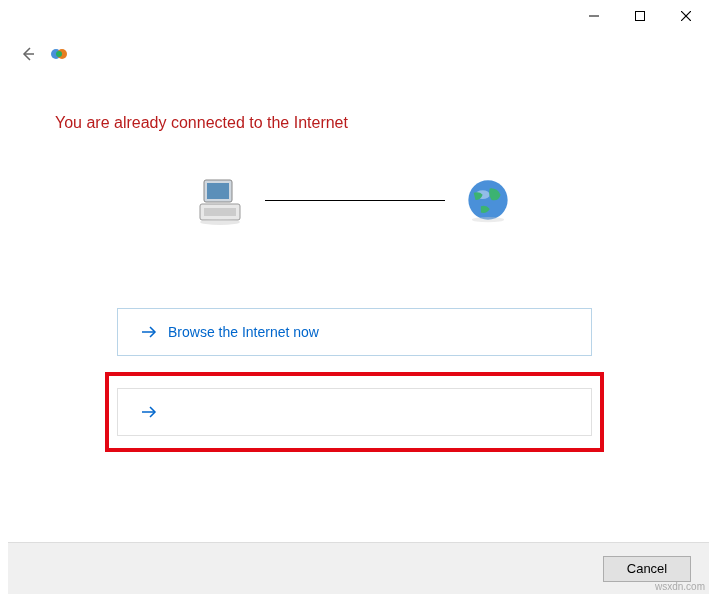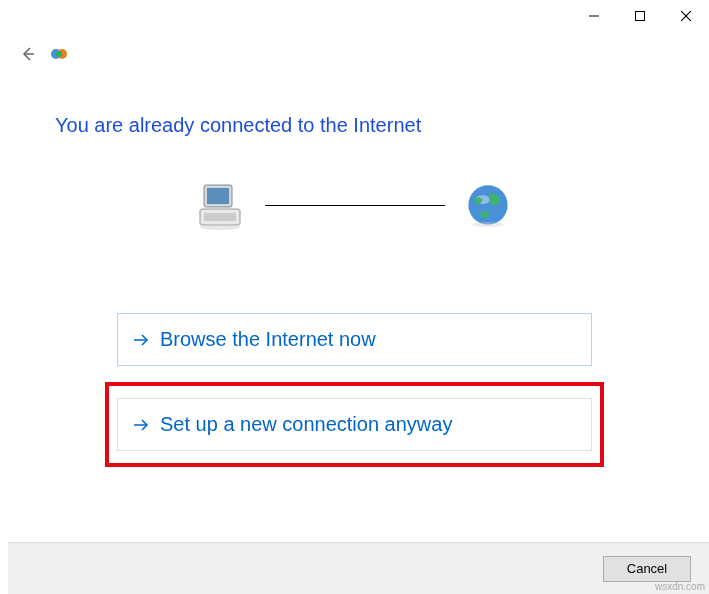--- a/index.html
+++ b/index.html
@@ -46,22 +46,22 @@
       height: 18px;
       display: flex;
       align-items: center;
       justify-content: center;
     }
     .header-title {
       font-size: 13px;
       color: #000;
     }
     .main-title {
-      color: #1d4ed8;
-      font-size: 20px;
+      color: #b91c1c;
+      font-size: 16px;
       font-weight: 400;
       padding: 50px 0 0 55px;
     }
     .illustration {
       display: flex;
       align-items: center;
       justify-content: center;
       gap: 0;
       margin-top: 40px;
     }
@@ -82,26 +82,26 @@
       margin: 80px 0 0 0;
       display: flex;
       flex-direction: column;
       align-items: center;
       gap: 16px;
     }
     .option-btn {
       width: 475px;
       border: 1px solid #b8d4e8;
       background: #fff;
-      padding: 14px 14px;
+      padding: 14px 22px;
       display: flex;
       align-items: center;
       gap: 10px;
       color: #0066cc;
-      font-size: 20px;
+      font-size: 14px;
       cursor: pointer;
     }
     .option-btn .arrow {
       width: 18px;
       height: 18px;
       display: flex;
       align-items: center;
       justify-content: center;
       color: #0066cc;
     }
@@ -218,21 +218,20 @@
   </div>
 
   <div class="highlight-wrapper">
     <div class="option-btn" style="border-color:#e0e0e0;">
       <span class="arrow">
         <svg viewBox="0 0 18 18" width="18" height="18">
             <line x1="2" y1="9" x2="14" y2="9" stroke="currentColor" stroke-width="1.5"></line>
             <path d="M10 4 L15 9 L10 14" fill="none" stroke="currentColor" stroke-width="1.5"></path>
           </svg>
       </span>
-      <span>Set up a new connection anyway</span>
     </div>
   </div>
 </div>
 
 <div class="footer">
   <div class="cancel-btn">
     <span>Cancel</span>
   </div>
 </div>
 

